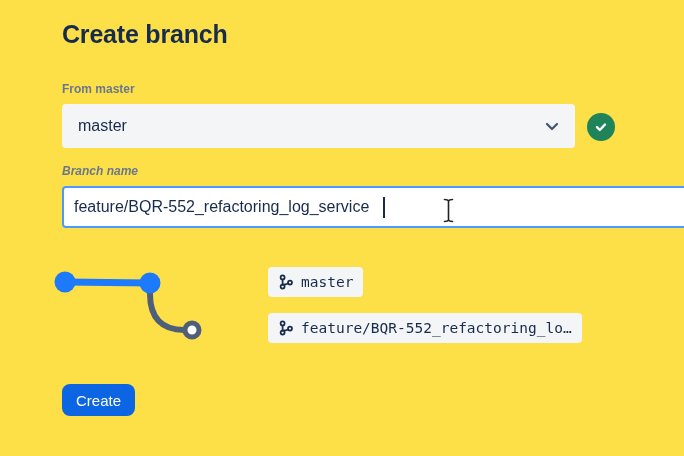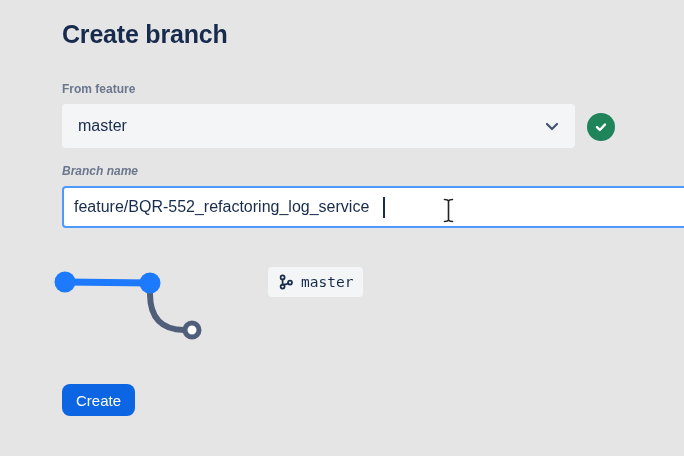--- a/index.html
+++ b/index.html
@@ -2,21 +2,21 @@
 <html><head>
 <meta charset="utf-8">
 <style>
   * { margin: 0; padding: 0; box-sizing: border-box; }
   html, body { background: #ffffff; }
   body { font-family: "Liberation Sans", sans-serif; }
   .stage {
     position: relative;
     width: 684px;
     height: 456px;
-    background: #e5e5e5;
+    background: #fde047;
     overflow: hidden;
   }
   .dialog-title {
     position: absolute;
     left: 62px;
     top: 20px;
     font-size: 25px;
     font-weight: 600;
     color: #172B4D;
     letter-spacing: -0.2px;
@@ -168,21 +168,21 @@
     align-items: center;
   }
 </style>
 </head>
 <body>
 
 <div class="stage">
 
   <h1 class="dialog-title">Create branch</h1>
 
-  <div class="field-label label-from">From feature</div>
+  <div class="field-label label-from">From master</div>
 
   <div class="branch-select">
     <span class="value">master</span>
     <span class="chevron">
       <svg width="18" height="18" viewBox="0 0 18 18" fill="none">
         <path d="M4 7 L9 12 L14 7" stroke="#44546F" stroke-width="2.2" stroke-linecap="round" stroke-linejoin="round"></path>
       </svg>
     </span>
   </div>
 
@@ -218,16 +218,28 @@
         <circle cx="4.6" cy="3.4" r="2" stroke="#172B4D" stroke-width="1.7"></circle>
         <circle cx="4.6" cy="12.6" r="2" stroke="#172B4D" stroke-width="1.7"></circle>
         <circle cx="12" cy="8.6" r="2" stroke="#172B4D" stroke-width="1.7"></circle>
         <line x1="4.6" y1="5.4" x2="4.6" y2="10.6" stroke="#172B4D" stroke-width="1.7"></line>
         <path d="M4.6 10.6 C7.8 10.6 9 10 10.2 9.4" stroke="#172B4D" stroke-width="1.7" stroke-linecap="round"></path>
       </svg>
     </span>
     <span class="name">master</span>
   </div>
 
+  <div class="branch-lozenge lozenge-feature">
+    <span class="git-icon">
+      <svg width="16" height="16" viewBox="0 0 16 16" fill="none">
+        <circle cx="4.6" cy="3.4" r="2" stroke="#172B4D" stroke-width="1.7"></circle>
+        <circle cx="4.6" cy="12.6" r="2" stroke="#172B4D" stroke-width="1.7"></circle>
+        <circle cx="12" cy="8.6" r="2" stroke="#172B4D" stroke-width="1.7"></circle>
+        <line x1="4.6" y1="5.4" x2="4.6" y2="10.6" stroke="#172B4D" stroke-width="1.7"></line>
+        <path d="M4.6 10.6 C7.8 10.6 9 10 10.2 9.4" stroke="#172B4D" stroke-width="1.7" stroke-linecap="round"></path>
+      </svg>
+    </span>
+    <span class="name">feature/BQR-552_refactoring_lo…</span>
+  </div>
 
   <button class="create-button">Create</button>
 
 </div>
 
 </body></html>

